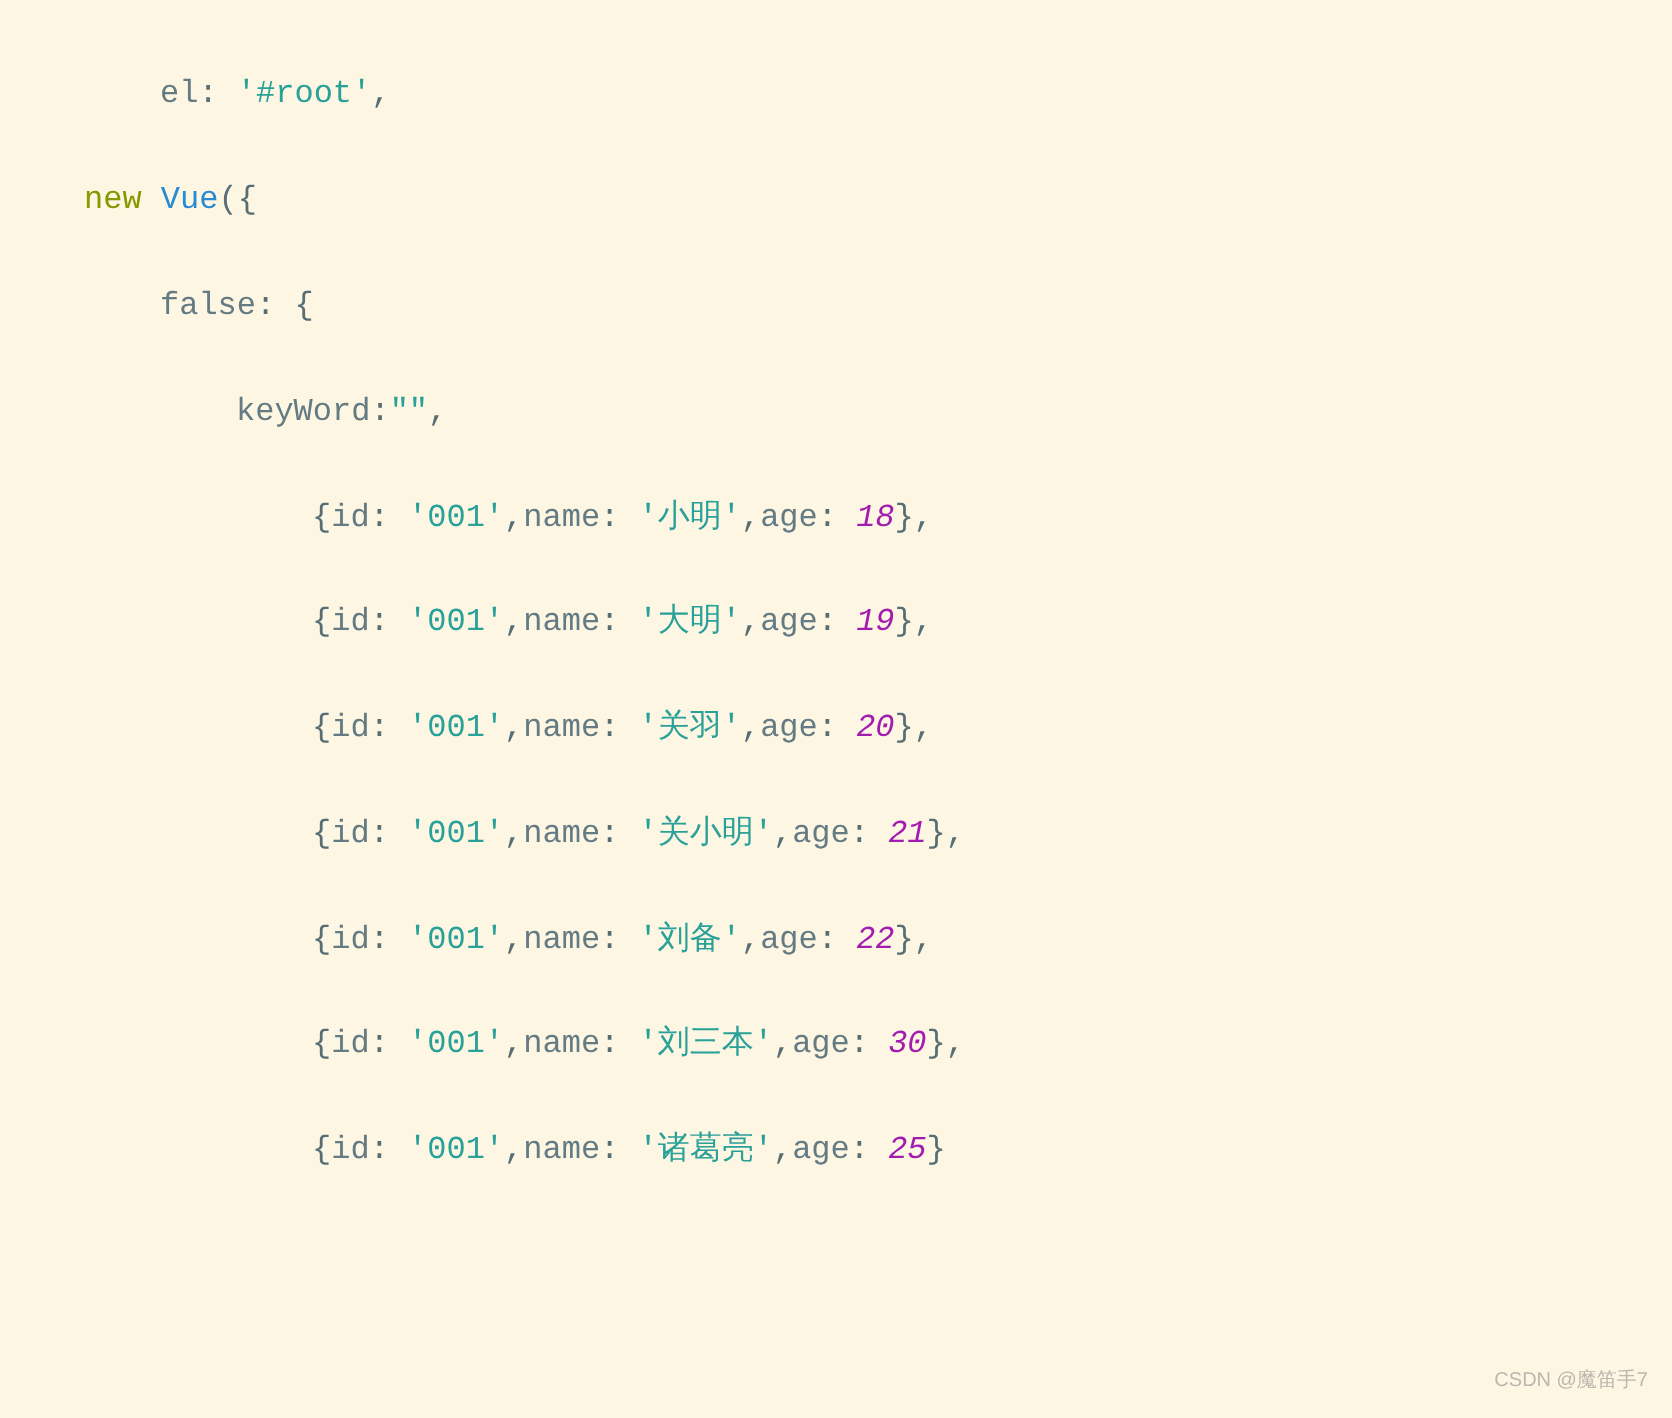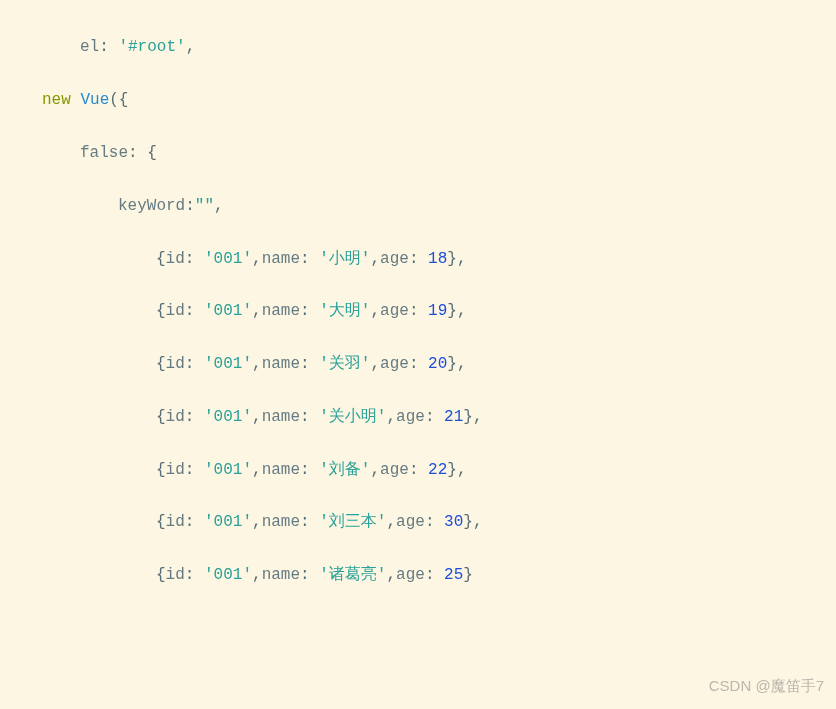--- a/index.html
+++ b/index.html
@@ -18,28 +18,28 @@
     .code-container {
       white-space: pre;
       font-family: Consolas, Monaco, 'Courier New', monospace;
     }
     .line { display: block; }
     .k-blue { color: #268bd2; }
     .k-darkgray { color: #586e75; }
     .k-gray { color: #657b83; }
     .k-green { color: #859900; }
     .k-teal { color: #2aa198; }
-    .k-red { color: #1d4ed8; }
+    .k-red { color: #a21caf; font-style: italic; }
     .k-yellow { color: #b58900; }
     .watermark {
       position: absolute;
       bottom: 10px;
       right: 12px;
       color: rgba(120,120,120,0.5);
-      font-size: 15px;
+      font-size: 10px;
       font-family: Arial, sans-serif;
     }
     .indent1 { padding-left: 38px; }
     .indent2 { padding-left: 76px; }
     .indent3 { padding-left: 114px; }
     .indent4 { padding-left: 152px; }
   </style>
 </head>
 <body>
 

